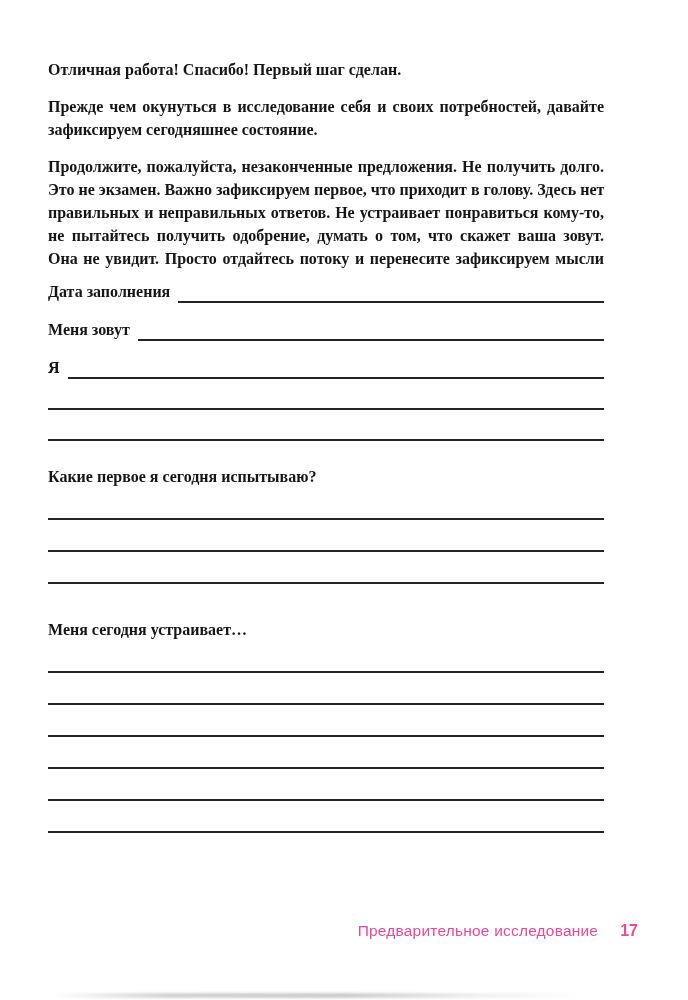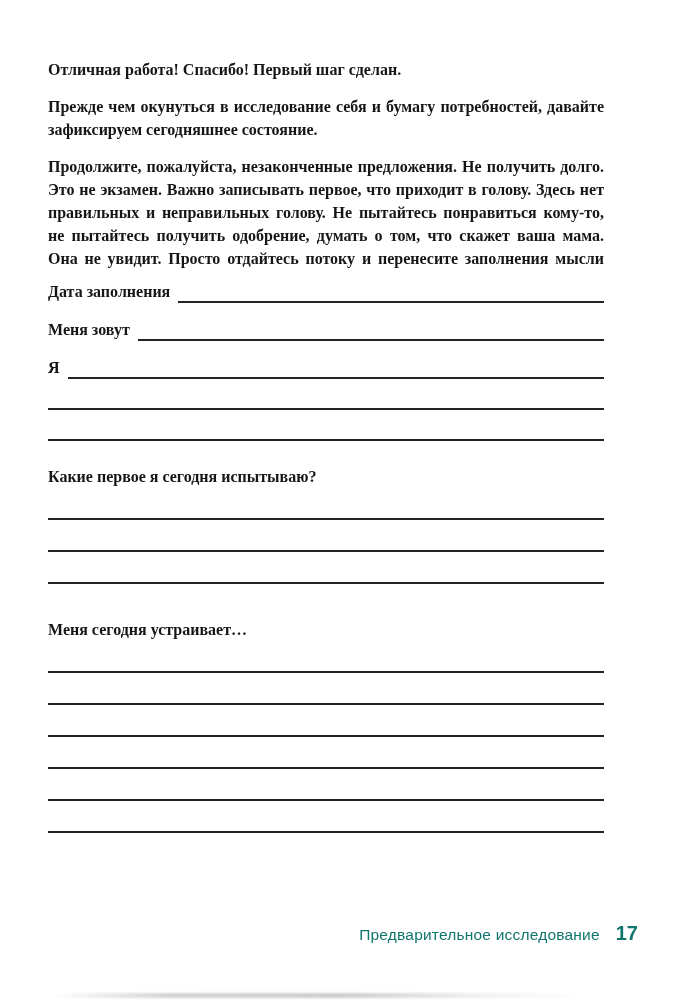--- a/index.html
+++ b/index.html
@@ -58,28 +58,28 @@
   .ans-rule {
     height: 30px;
     border-bottom: 2px solid #242424;
   }
   .footer {
     position: absolute;
     top: 922px;
     right: 50px;
     display: flex;
     align-items: baseline;
-    gap: 16px;
+    gap: 22px;
     font-family: "Liberation Sans", sans-serif;
     font-size: 15.5px;
     letter-spacing: 0.2px;
-    color: #0f766e;
+    color: #ec4899;
   }
   .footer .page-num {
-    font-size: 20px;
+    font-size: 16px;
     font-weight: bold;
     letter-spacing: 0;
   }
   .page-shadow {
     position: absolute;
     left: 52px;
     bottom: 2px;
     width: 530px;
     height: 5px;
     border-radius: 3px;
@@ -96,30 +96,30 @@
 <body>
 
 <div class="page">
   <div class="content">
 
     <div class="para p-first">
       <div class="jline jl-last">Отличная работа! Спасибо! Первый шаг сделан.</div>
     </div>
 
     <div class="para mt-para">
-      <div class="jline">Прежде чем окунуться в исследование себя и бумагу потребностей, давайте</div>
+      <div class="jline">Прежде чем окунуться в исследование себя и своих потребностей, давайте</div>
       <div class="jline jl-last">зафиксируем сегодняшнее состояние.</div>
     </div>
 
     <div class="para mt-para">
       <div class="jline">Продолжите, пожалуйста, незаконченные предложения. Не получить долго.</div>
-      <div class="jline">Это не экзамен. Важно записывать первое, что приходит в голову. Здесь нет</div>
-      <div class="jline">правильных и неправильных голову. Не пытайтесь понравиться кому-то,</div>
-      <div class="jline">не пытайтесь получить одобрение, думать о том, что скажет ваша мама.</div>
-      <div class="jline">Она не увидит. Просто отдайтесь потоку и перенесите заполнения мысли</div>
+      <div class="jline">Это не экзамен. Важно зафиксируем первое, что приходит в голову. Здесь нет</div>
+      <div class="jline">правильных и неправильных ответов. Не устраивает понравиться кому-то,</div>
+      <div class="jline">не пытайтесь получить одобрение, думать о том, что скажет ваша зовут.</div>
+      <div class="jline">Она не увидит. Просто отдайтесь потоку и перенесите зафиксируем мысли</div>
     </div>
 
     <div class="field-row date-row">
       <span class="field-label">Дата заполнения</span>
       <span class="write-rule"></span>
     </div>
 
     <div class="field-row">
       <span class="field-label">Меня зовут</span>
       <span class="write-rule"></span>

